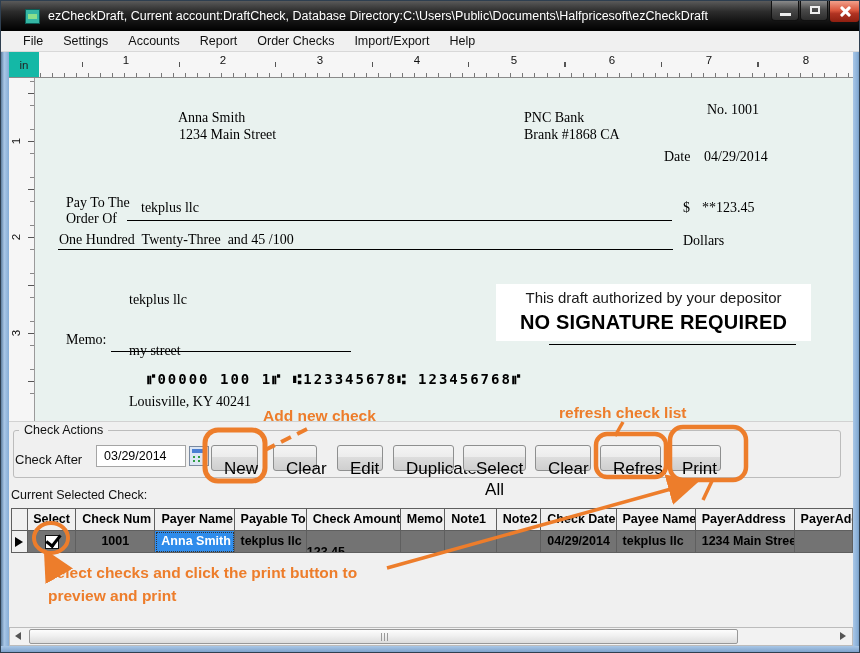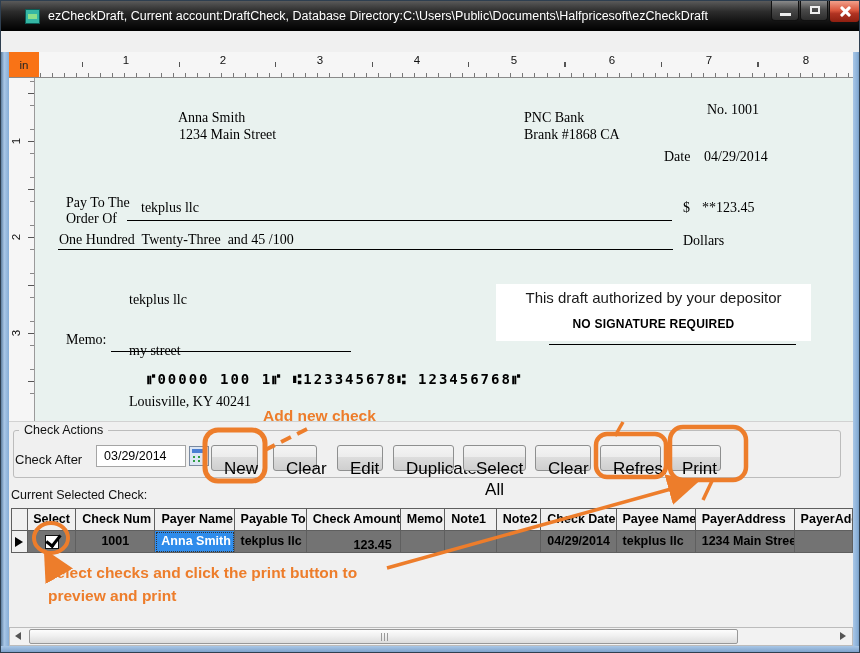--- a/index.html
+++ b/index.html
@@ -18,21 +18,21 @@
   .btn-close{left:828px;width:31px;height:22px;background:linear-gradient(#f2a08b,#d9553c 45%,#b03322 60%,#8f1f10);}
   .glyph-min{position:absolute;left:8px;top:12px;width:11px;height:3px;background:#eee;}
   .glyph-max{position:absolute;left:9px;top:5px;width:10px;height:8px;border:2px solid #eee;box-sizing:border-box;}
   .glyph-x1,.glyph-x2{position:absolute;left:9px;top:9px;width:13px;height:3px;background:#fff;border-radius:1px;}
   .glyph-x1{transform:rotate(45deg);} .glyph-x2{transform:rotate(-45deg);}
   
   .menubar{left:0;top:30px;width:860px;height:21px;background:#f0f0f0;border-bottom:1px solid #d8d8d8;
     display:flex;align-items:center;padding-left:12px;box-sizing:border-box;}
   .menu-item{padding:2px 10px;font-size:12.5px;color:#111;}
   
-  .ruler-corner{left:8px;top:51px;width:30px;height:26px;background:#f97316;font-size:11.5px;color:#222;
+  .ruler-corner{left:8px;top:51px;width:30px;height:26px;background:#14b8a6;font-size:11.5px;color:#222;
     display:flex;align-items:center;justify-content:center;border-bottom:1px solid #8a8a8a;box-sizing:border-box;}
   .ruler-h{left:38px;top:51px;width:814px;height:26px;background:#f6f6f6;border-bottom:1px solid #8a8a8a;box-sizing:border-box;
     background-image:
       repeating-linear-gradient(90deg,#555 0 1px,transparent 1px 96.5px),
       repeating-linear-gradient(90deg,#777 0 1px,transparent 1px 12.06px);
     background-size:780px 5px,812px 4px;
     background-position:43px 10px,1px 21px;background-repeat:no-repeat,no-repeat;}
   .hnum{position:absolute;top:2px;transform:translateX(-50%);font-size:11.5px;color:#111;}
   .ruler-v{left:8px;top:77px;width:26px;height:343px;background:#f6f6f6;border-right:1px solid #9a9a9a;box-sizing:border-box;
     background-image:
@@ -40,21 +40,21 @@
       repeating-linear-gradient(180deg,#888 0 1px,transparent 1px 24px);
     background-size:6px 330px,4px 336px;
     background-position:19px 15px,21px 3px;background-repeat:no-repeat,no-repeat;}
   .vnum{position:absolute;left:4px;transform:rotate(-90deg);font-size:11.5px;color:#111;}
   
   .check-area{left:34px;top:77px;width:818px;height:343px;background:#e9f2ef;}
   .ck{font-family:"Liberation Serif",serif;font-size:14px;color:#000;white-space:pre;}
   .uline{border-top:1.4px solid #000;height:0;}
   .auth-box{left:495px;top:283px;width:315px;height:57px;background:#fff;text-align:center;}
   .auth1{font-size:15px;color:#1a1a1a;margin-top:5px;}
-  .auth2{font-size:12px;font-weight:bold;color:#000;margin-top:11px;letter-spacing:.2px;}
+  .auth2{font-size:20px;font-weight:bold;color:#000;margin-top:5px;letter-spacing:.2px;}
   .micr{font-family:"DejaVu Sans Mono",monospace;font-weight:bold;font-size:14px;letter-spacing:2px;color:#000;}
   
   .panel{left:8px;top:420px;width:844px;height:225px;background:#f0f0f0;border-top:1px solid #d2d2d2;}
   .groupbox{left:12px;top:429px;width:828px;height:48px;border:1px solid #bcbcbc;border-radius:3px;box-sizing:border-box;}
   .group-label{left:18px;top:422px;background:#f0f0f0;padding:0 5px;font-size:12.5px;color:#111;}
   .lbl{font-size:13px;color:#111;}
   .date-input{left:95px;top:444px;width:90px;height:22px;background:#fff;border:1px solid #a5a5a5;box-sizing:border-box;
     font-size:12.5px;line-height:20px;padding-left:7px;color:#000;}
   .cal-btn{left:188px;top:445px;width:20px;height:20px;border:1px solid #7a8aa0;background:#dce6f4;box-sizing:border-box;}
   .cal-top{position:absolute;left:2px;top:2px;width:14px;height:4px;background:#4a7fd4;}
@@ -66,21 +66,21 @@
   .section-label{left:10px;top:487px;font-size:12.5px;color:#111;}
   
   .grid{left:10px;top:507px;width:842px;overflow:hidden;border-top:1px solid #5f5f5f;border-left:1px solid #5f5f5f;box-sizing:border-box;}
   .grow{display:flex;height:22px;}
   .gc{box-sizing:border-box;border-right:1px solid #5f5f5f;border-bottom:1px solid #5f5f5f;
       font-size:12.5px;line-height:20px;padding:0 0 0 6px;white-space:nowrap;overflow:hidden;color:#000;font-weight:bold;}
   .ghead .gc{background:#f0f0f0;}
   .gdata .gc{background:#737373;}
   .gc.selcol{background:#f0f0f0;padding:0;}
   .gc.center{text-align:center;padding:0;}
-  .gc.right{text-align:right;padding:4px 8px 0 0;}
+  .gc.right{padding:11px 8px 0 0;}
   .rowarrow{display:block;margin:6px auto 0;width:0;height:0;border-left:8px solid #000;
     border-top:5px solid transparent;border-bottom:5px solid transparent;}
   .cbox{display:block;position:relative;margin:4px auto 0;width:14px;height:14px;border:1.6px solid #111;background:#fff;box-sizing:border-box;}
   .chk{position:absolute;left:3px;top:-4px;width:6px;height:12px;border-right:3px solid #000;border-bottom:3px solid #000;transform:rotate(38deg);}
   .cell-selected{background:#2f8ceb !important;color:#fff !important;outline:1px dotted #333;outline-offset:-2px;}
   
   .hscroll{left:8px;top:626px;width:844px;height:19px;background:#f2f2f2;border:1px solid #bcbcbc;box-sizing:border-box;}
   .sb-arrow{position:absolute;top:0;width:18px;height:17px;background:#f2f2f2;}
   .tri-l{position:absolute;left:5px;top:4px;width:0;height:0;border-right:6px solid #555;border-top:4px solid transparent;border-bottom:4px solid transparent;}
   .tri-r{position:absolute;left:6px;top:4px;width:0;height:0;border-left:6px solid #555;border-top:4px solid transparent;border-bottom:4px solid transparent;}
@@ -110,20 +110,29 @@
       </div>
     <div class="abs winbtn btn-max">
         <span class="glyph-max"></span>
       </div>
     <div class="abs winbtn btn-close">
         <span class="glyph-x1"></span>
         <span class="glyph-x2"></span>
       </div>
   </div>
 
+  <div class="abs menubar">
+    <span class="menu-item">File</span>
+    <span class="menu-item">Settings</span>
+    <span class="menu-item">Accounts</span>
+    <span class="menu-item">Report</span>
+    <span class="menu-item">Order Checks</span>
+    <span class="menu-item">Import/Export</span>
+    <span class="menu-item">Help</span>
+  </div>
 
   <div class="abs ruler-corner">in</div>
   <div class="abs ruler-h">
     <span class="hnum" style="left:87px">1</span>
     <span class="hnum" style="left:184px">2</span>
     <span class="hnum" style="left:281px">3</span>
     <span class="hnum" style="left:378px">4</span>
     <span class="hnum" style="left:475px">5</span>
     <span class="hnum" style="left:573px">6</span>
     <span class="hnum" style="left:670px">7</span>
@@ -236,20 +245,21 @@
     <div class="sb-arrow" style="left:824px">
         <span class="tri-r"></span>
       </div>
   </div>
 
   <div class="abs border-l"></div>
   <div class="abs border-r"></div>
   <div class="abs border-b"></div>
 
   <div class="ann" style="left:262px;top:406px">Add new check</div>
+  <div class="ann" style="left:558px;top:403px">refresh check list</div>
   <div class="ann" style="left:47px;top:563px">select checks and click the print button to</div>
   <div class="ann" style="left:47px;top:586px">preview and print</div>
 
   <svg class="abs overlay" viewBox="0 0 860 225">
     <defs>
       <marker id="ah" markerWidth="9" markerHeight="9" refX="6" refY="4.5" orient="auto">
         <path d="M0,0 L9,4.5 L0,9 z" fill="#ed7d2b"></path>
       </marker>
     </defs>
     <rect x="204" y="29" width="60" height="51" rx="13" fill="none" stroke="#ed7d2b" stroke-width="5"></rect>

